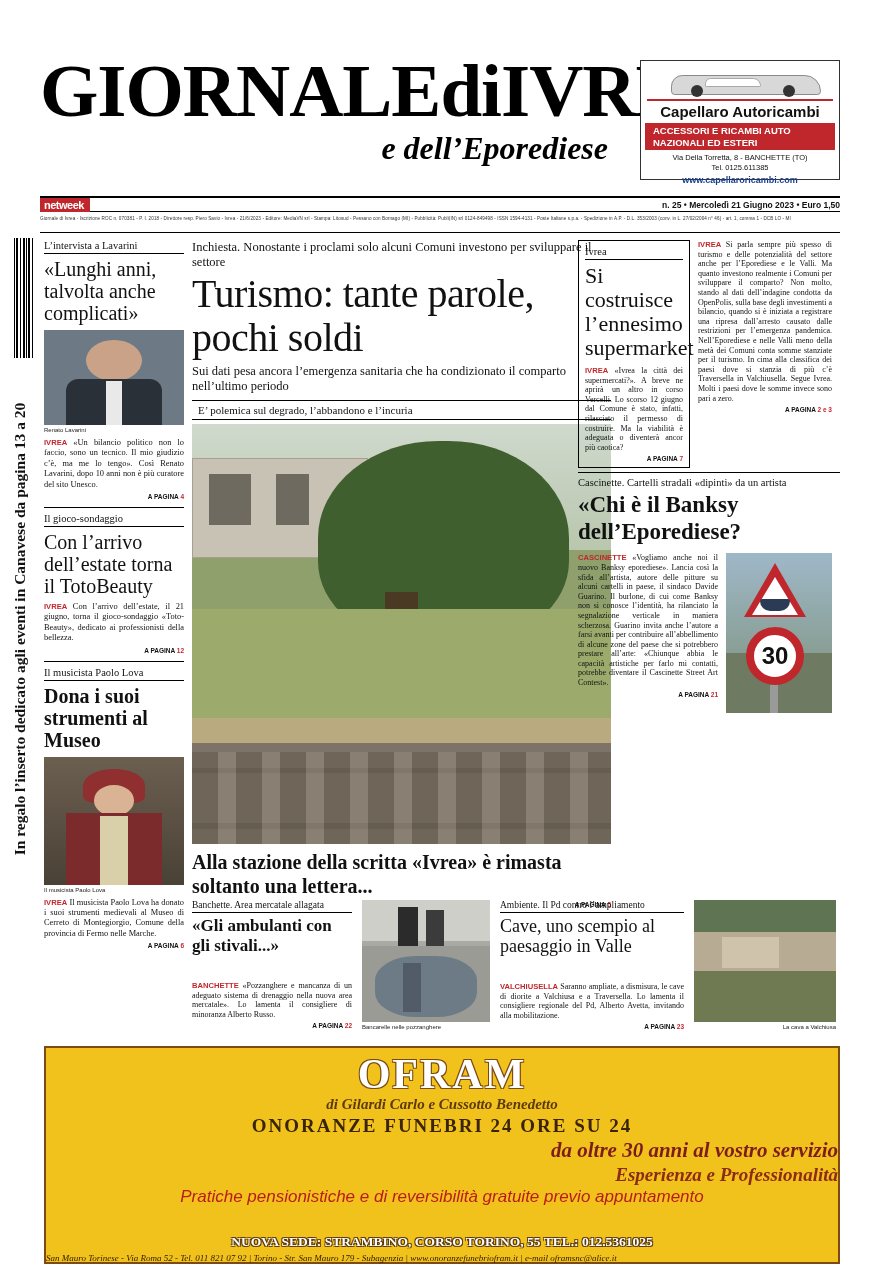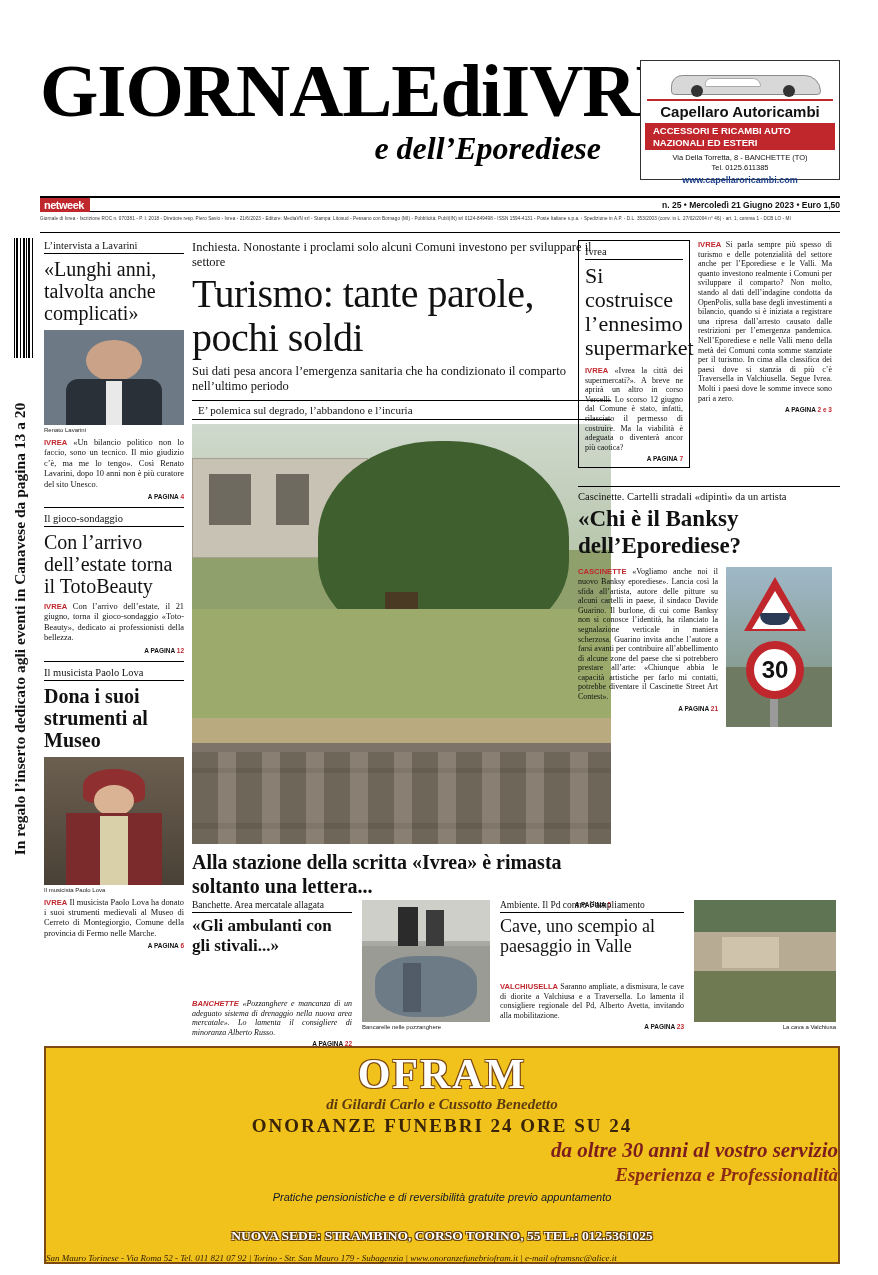--- a/index.html
+++ b/index.html
@@ -33,21 +33,21 @@
 
   
   .masthead { position: absolute; left: 40px; top: 52px; width: 800px; }
   .logo-line { position: relative; height: 86px; }
   .logo-main {
     font-family: "Liberation Serif", serif;
     font-weight: bold; font-size: 75px; letter-spacing: -1px; line-height: 78px;
     color: #000;
   }
   .logo-sub {
-    position: absolute; right: 239px; top: 78px;
+    position: absolute; right: 232px; top: 78px;
     font-family: "Liberation Serif", serif;
     font-style: italic; font-weight: bold; font-size: 32px; color: #000;
   }
 
   
   .ad-box {
     position: absolute; right: 0; top: 8px; width: 200px; height: 120px;
     border: 1px solid #333; background: #fff;
   }
   .ad-car {
@@ -166,21 +166,21 @@
 
   
   .col-right { position: absolute; left: 578px; top: 240px; width: 262px; }
   .box-thin { border: 1px solid #000; padding: 5px 6px; }
   .box-head {
     font-family: "Liberation Serif", serif; font-size: 22px; line-height: 24px;
   }
   .micro { font-family: "Liberation Serif", serif; font-size: 8px; line-height: 9.6px; text-align: justify; }
   .banksy-kicker {
     font-family: "Liberation Serif", serif; font-size: 10.5px;
-    border-top: 1px solid #000; padding-top: 4px; margin-top: 18px;
+    border-top: 1px solid #000; padding-top: 4px; margin-top: 4px;
   }
   .banksy-head {
     font-family: "Liberation Serif", serif; font-weight: bold;
     font-size: 23px; line-height: 27px; margin-top: 3px;
   }
 
   
   .bottom-strip { position: absolute; left: 192px; top: 900px; width: 648px; }
   .bs-kicker { font-family:"Liberation Serif", serif; font-size: 9.5px; border-bottom: 1px solid #000; padding-bottom:2px; }
   .bs-head { font-family:"Liberation Serif", serif; font-weight: bold; font-size: 17px; line-height: 20px; margin-top: 3px; }
@@ -209,24 +209,24 @@
   .ofram-line2 {
     text-align: right; font-family: "Liberation Serif", serif;
     font-weight: bold; font-style: italic; font-size: 21px; color: #7c1d1d; margin-top: 1px;
   }
   .ofram-line3 {
     text-align: right; font-family: "Liberation Serif", serif;
     font-weight: bold; font-style: italic; font-size: 19px; color: #8c2c14; margin-top: 1px;
   }
   .ofram-line4 {
     text-align: center; font-family: "Liberation Sans", sans-serif;
-    font-style: italic; font-size: 11px; color: #0f172a; margin-top: 3px; line-height: 16px;
+    font-style: italic; font-size: 17px; color: #b91c1c; margin-top: 3px; line-height: 16px;
   }
   .ofram-addr {
-    position: absolute; left: 0; right: 0; bottom: 22px;
+    position: absolute; left: 0; right: 0; bottom: 16px;
     text-align: center; font-family: "Liberation Serif", serif;
     font-weight: bold; font-size: 13.5px; color: #fff;
     text-shadow: 1px 1px 0 #5c3a0e, -1px -1px 0 #5c3a0e, 1px -1px 0 #5c3a0e, -1px 1px 0 #5c3a0e;
   }
   .ofram-foot {
     position: absolute; left: 0; right: 0; bottom: 3px;
     font-family: "Liberation Serif", serif;
     font-style: italic; font-size: 9px; color: #2b1a05;
   }
   .ofram-deco-l, .ofram-deco-r {
@@ -423,21 +423,21 @@
       </div>
     </div>
   </div>
 
   <div class="bottom-strip">
     <div style="display:flex;gap:10px;">
 
       <div style="width:160px;">
         <div class="bs-kicker">Banchette. Area mercatale allagata</div>
         <div class="bs-head">«Gli ambulanti con gli stivali...»</div>
-        <div class="micro" style="margin-top:43px;font-style:italic;">
+        <div class="micro" style="margin-top:25px;">
           <span class="place">BANCHETTE</span>
           <span>«Pozzanghere e mancanza di un adeguato sistema di drenaggio nella nuova area mercatale». Lo lamenta il consigliere di minoranza Alberto Russo.</span>
         </div>
         <div class="topage">
           <span>A PAGINA</span>
           <b>22</b>
         </div>
       </div>
 
       <div style="width:128px;">

